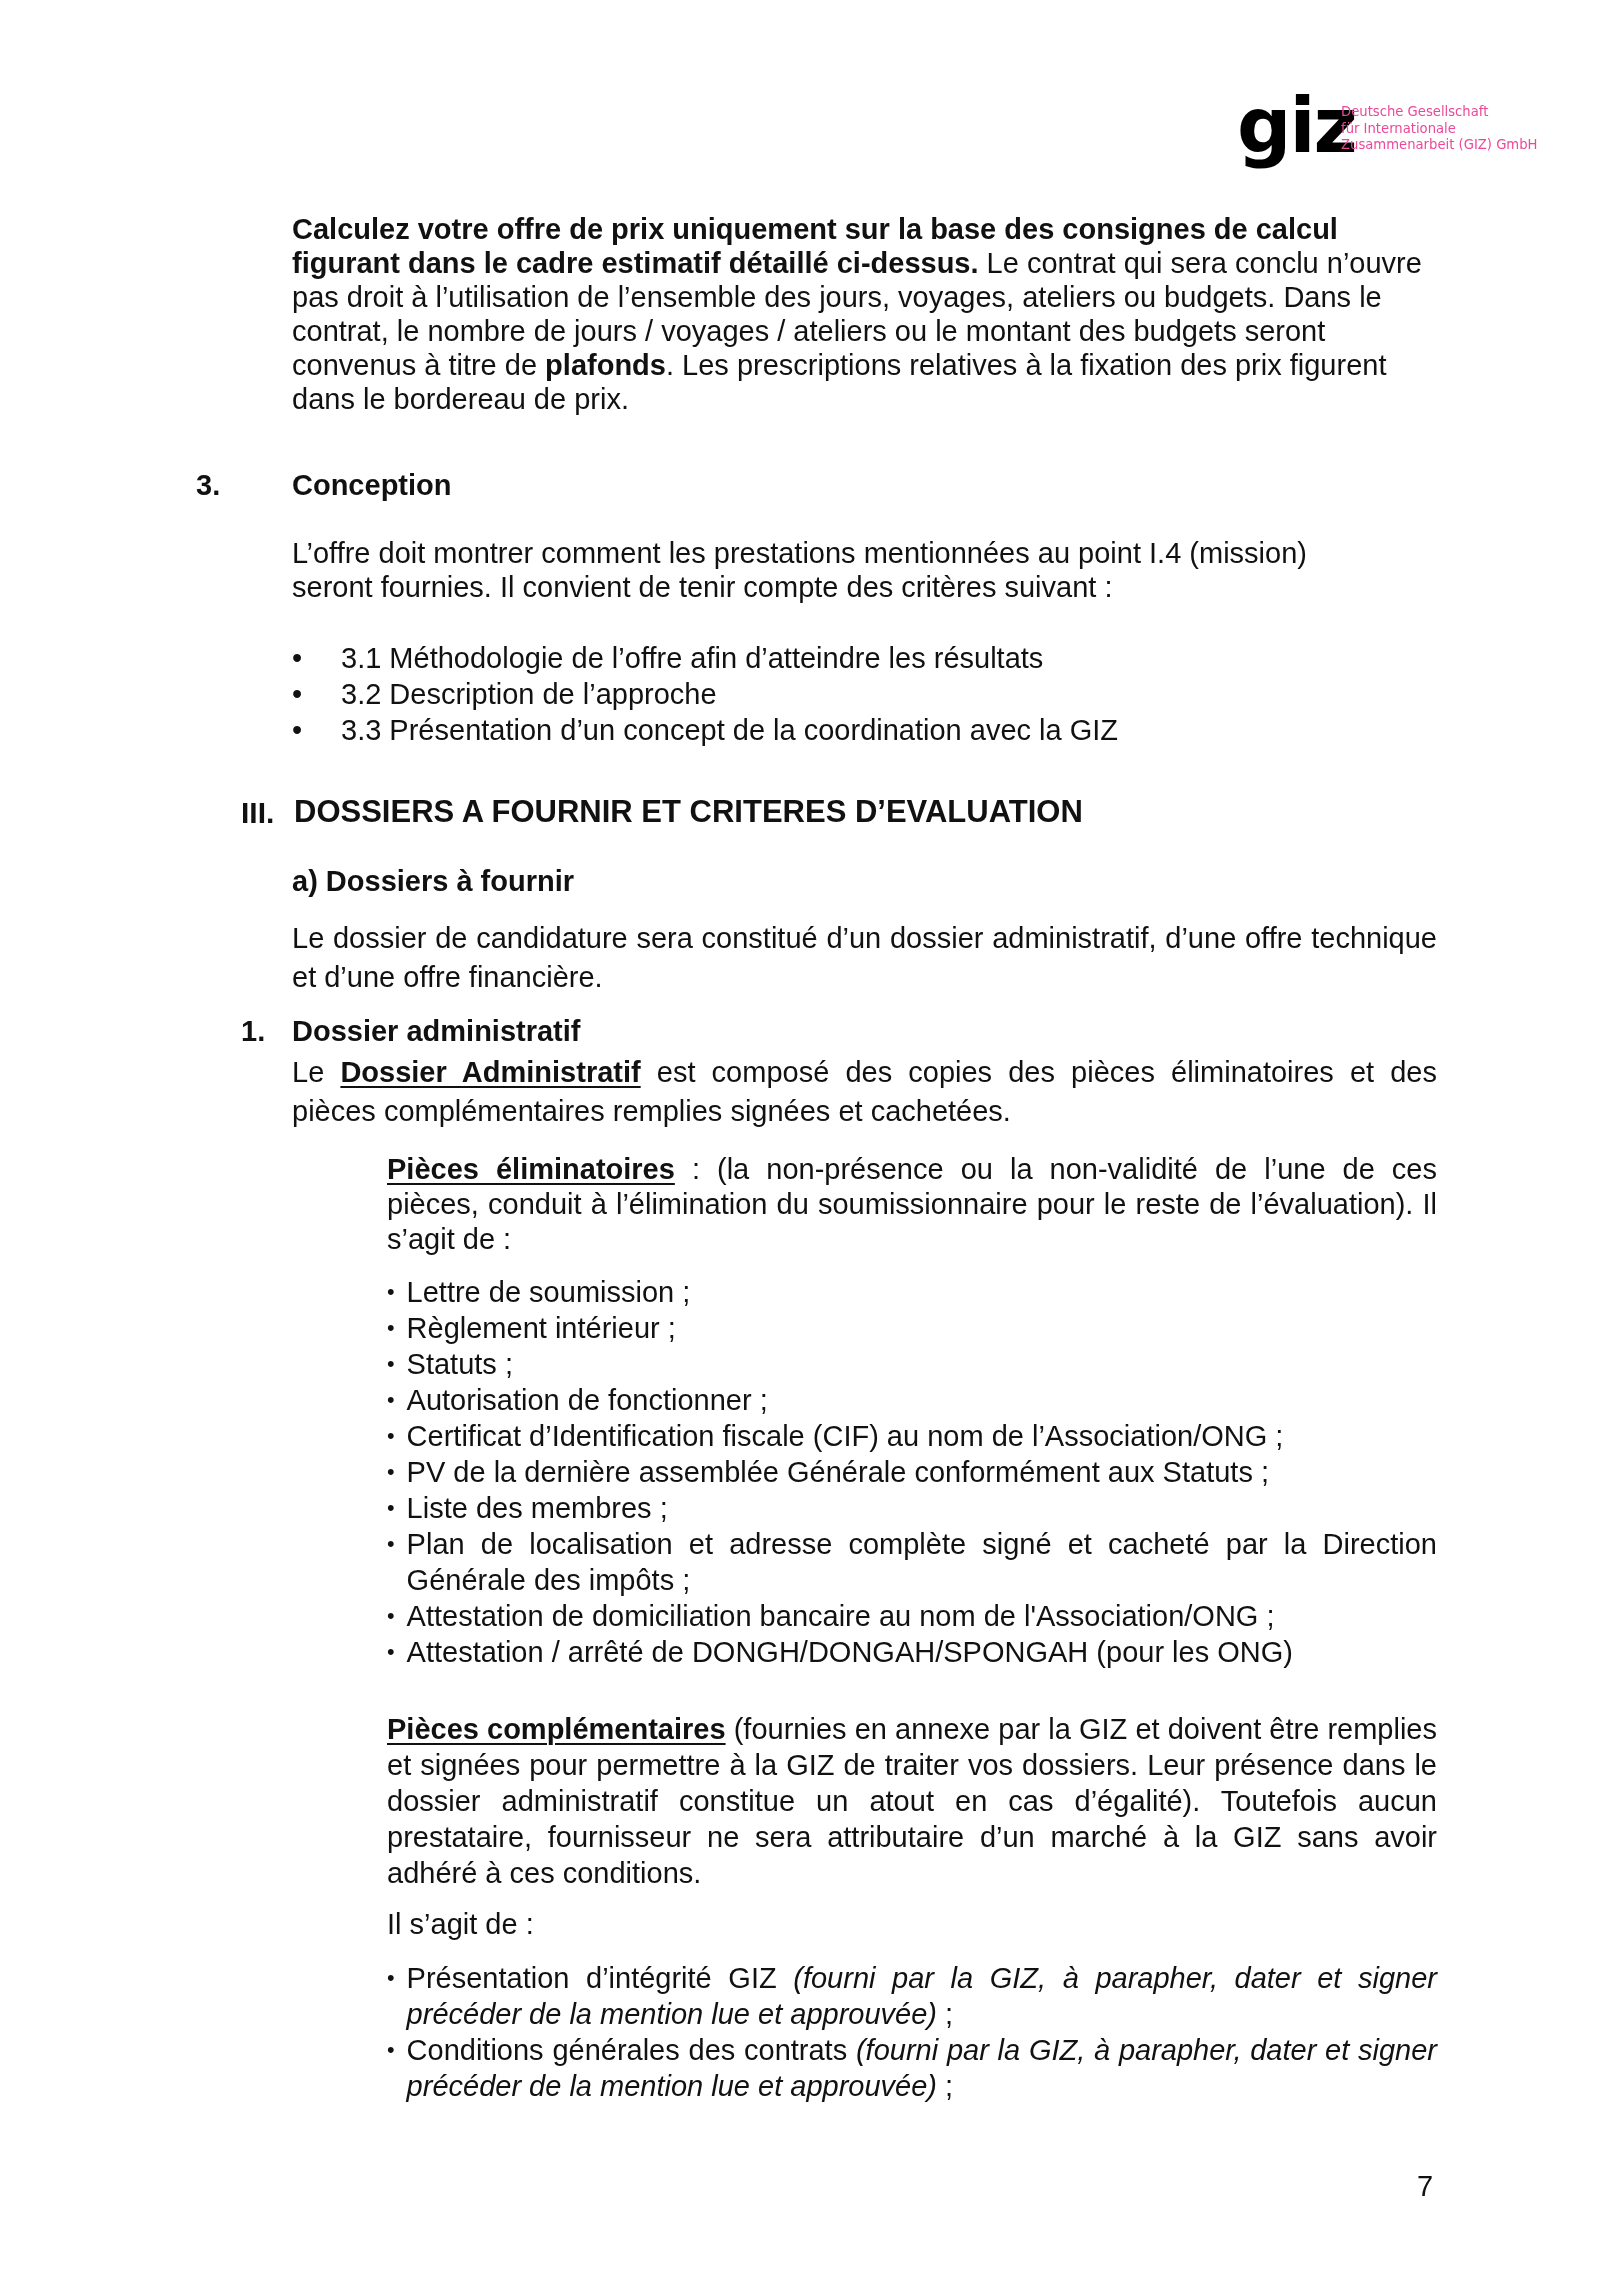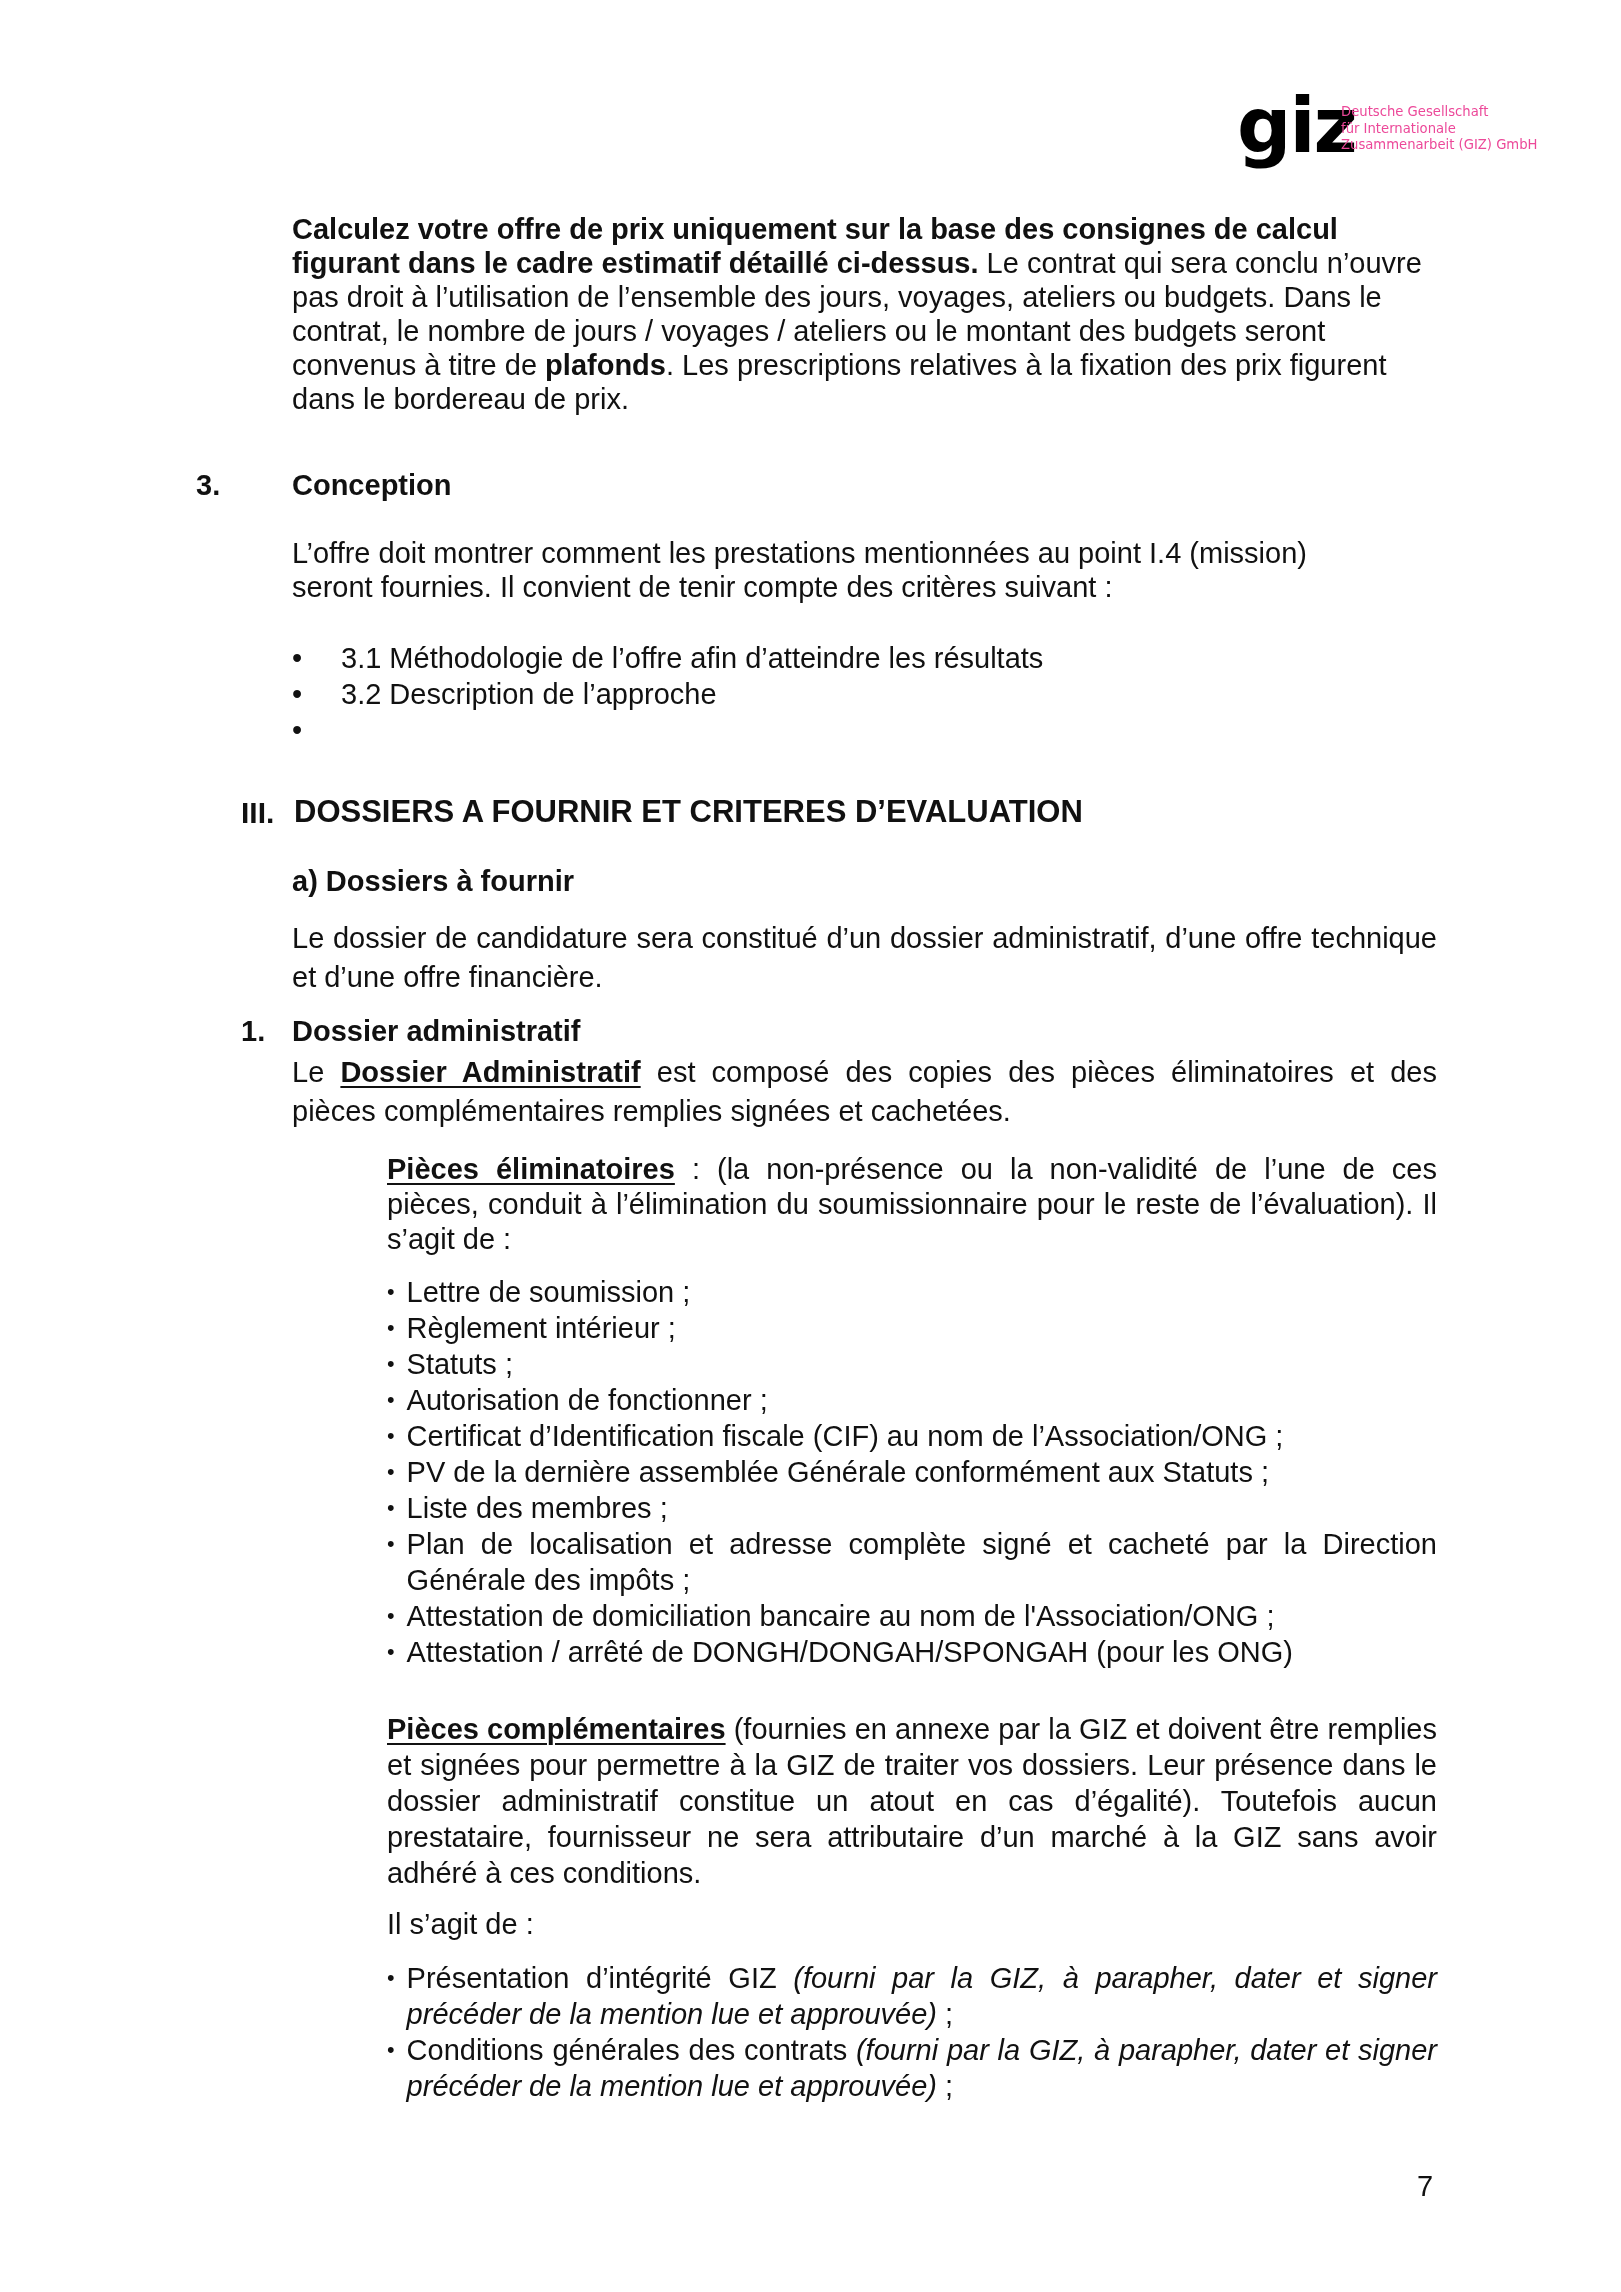--- a/index.html
+++ b/index.html
@@ -45,20 +45,21 @@
   <div class="bul">
       <span class="dot">•</span>
       <span>3.1 Méthodologie de l’offre afin d’atteindre les résultats</span>
     </div>
   <div class="bul">
       <span class="dot">•</span>
       <span>3.2 Description de l’approche</span>
     </div>
   <div class="bul">
       <span class="dot">•</span>
+      <span>3.3 Présentation d’un concept de la coordination avec la GIZ</span>
     </div>
 </div>
 
 <div class="abs b" style="left:241px; top:796px; font-size:30px;">III.</div>
 <div class="abs b" style="left:294px; top:794px; font-size:31px;">DOSSIERS A FOURNIR ET CRITERES D’EVALUATION</div>
 
 <div class="abs b" style="left:292px; top:865px;">a) Dossiers à fournir</div>
 <div class="abs p justify" style="left:292px; top:919px; width:1145px; line-height:39px;">Le dossier de candidature sera constitué d’un dossier administratif, d’une offre technique et d’une offre financière.</div>
 
 <div class="abs b" style="left:241px; top:1015px;">1.</div>

